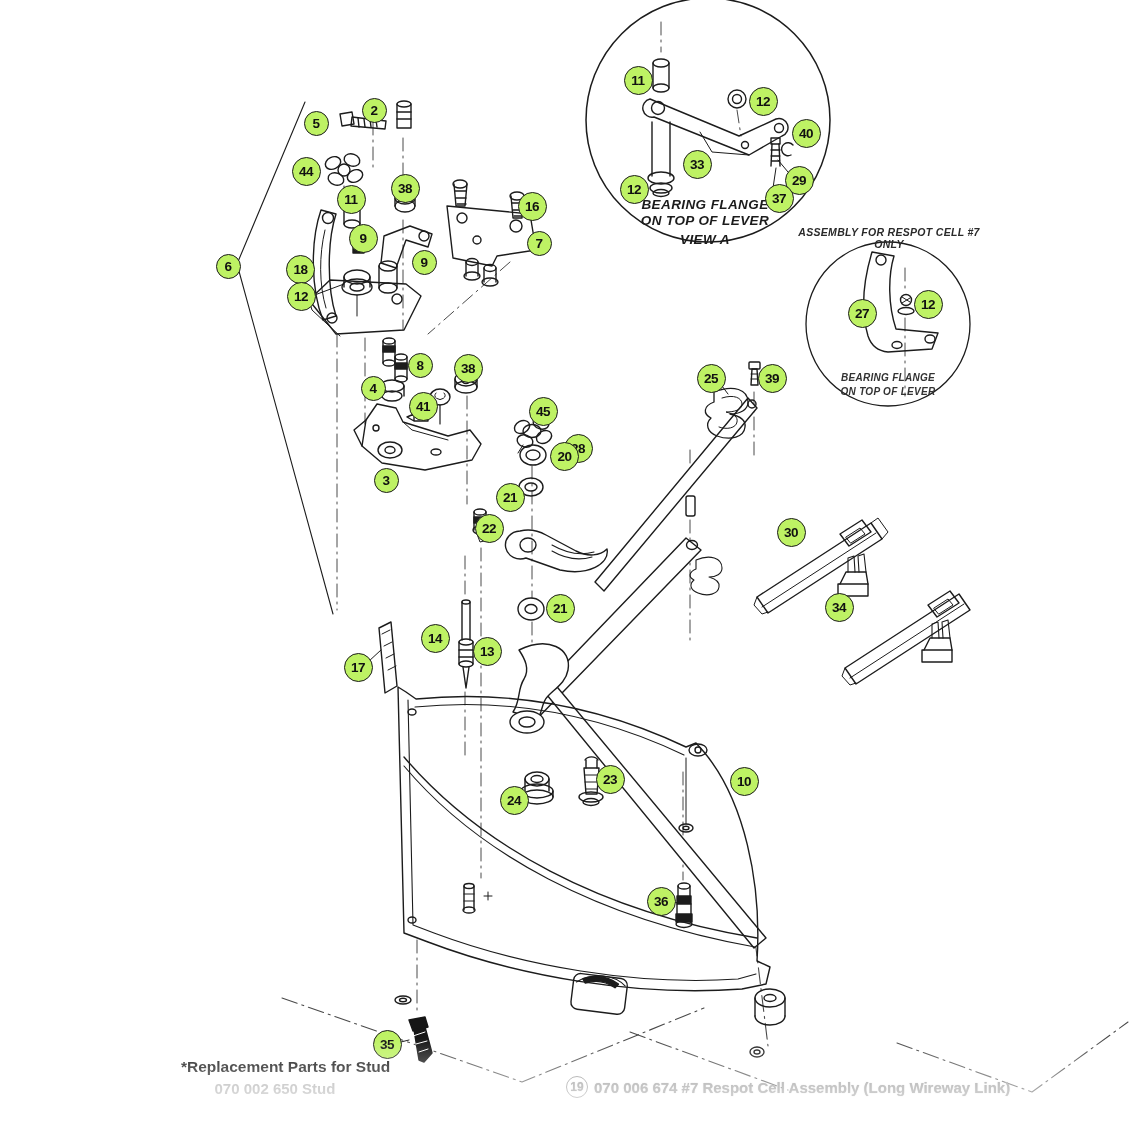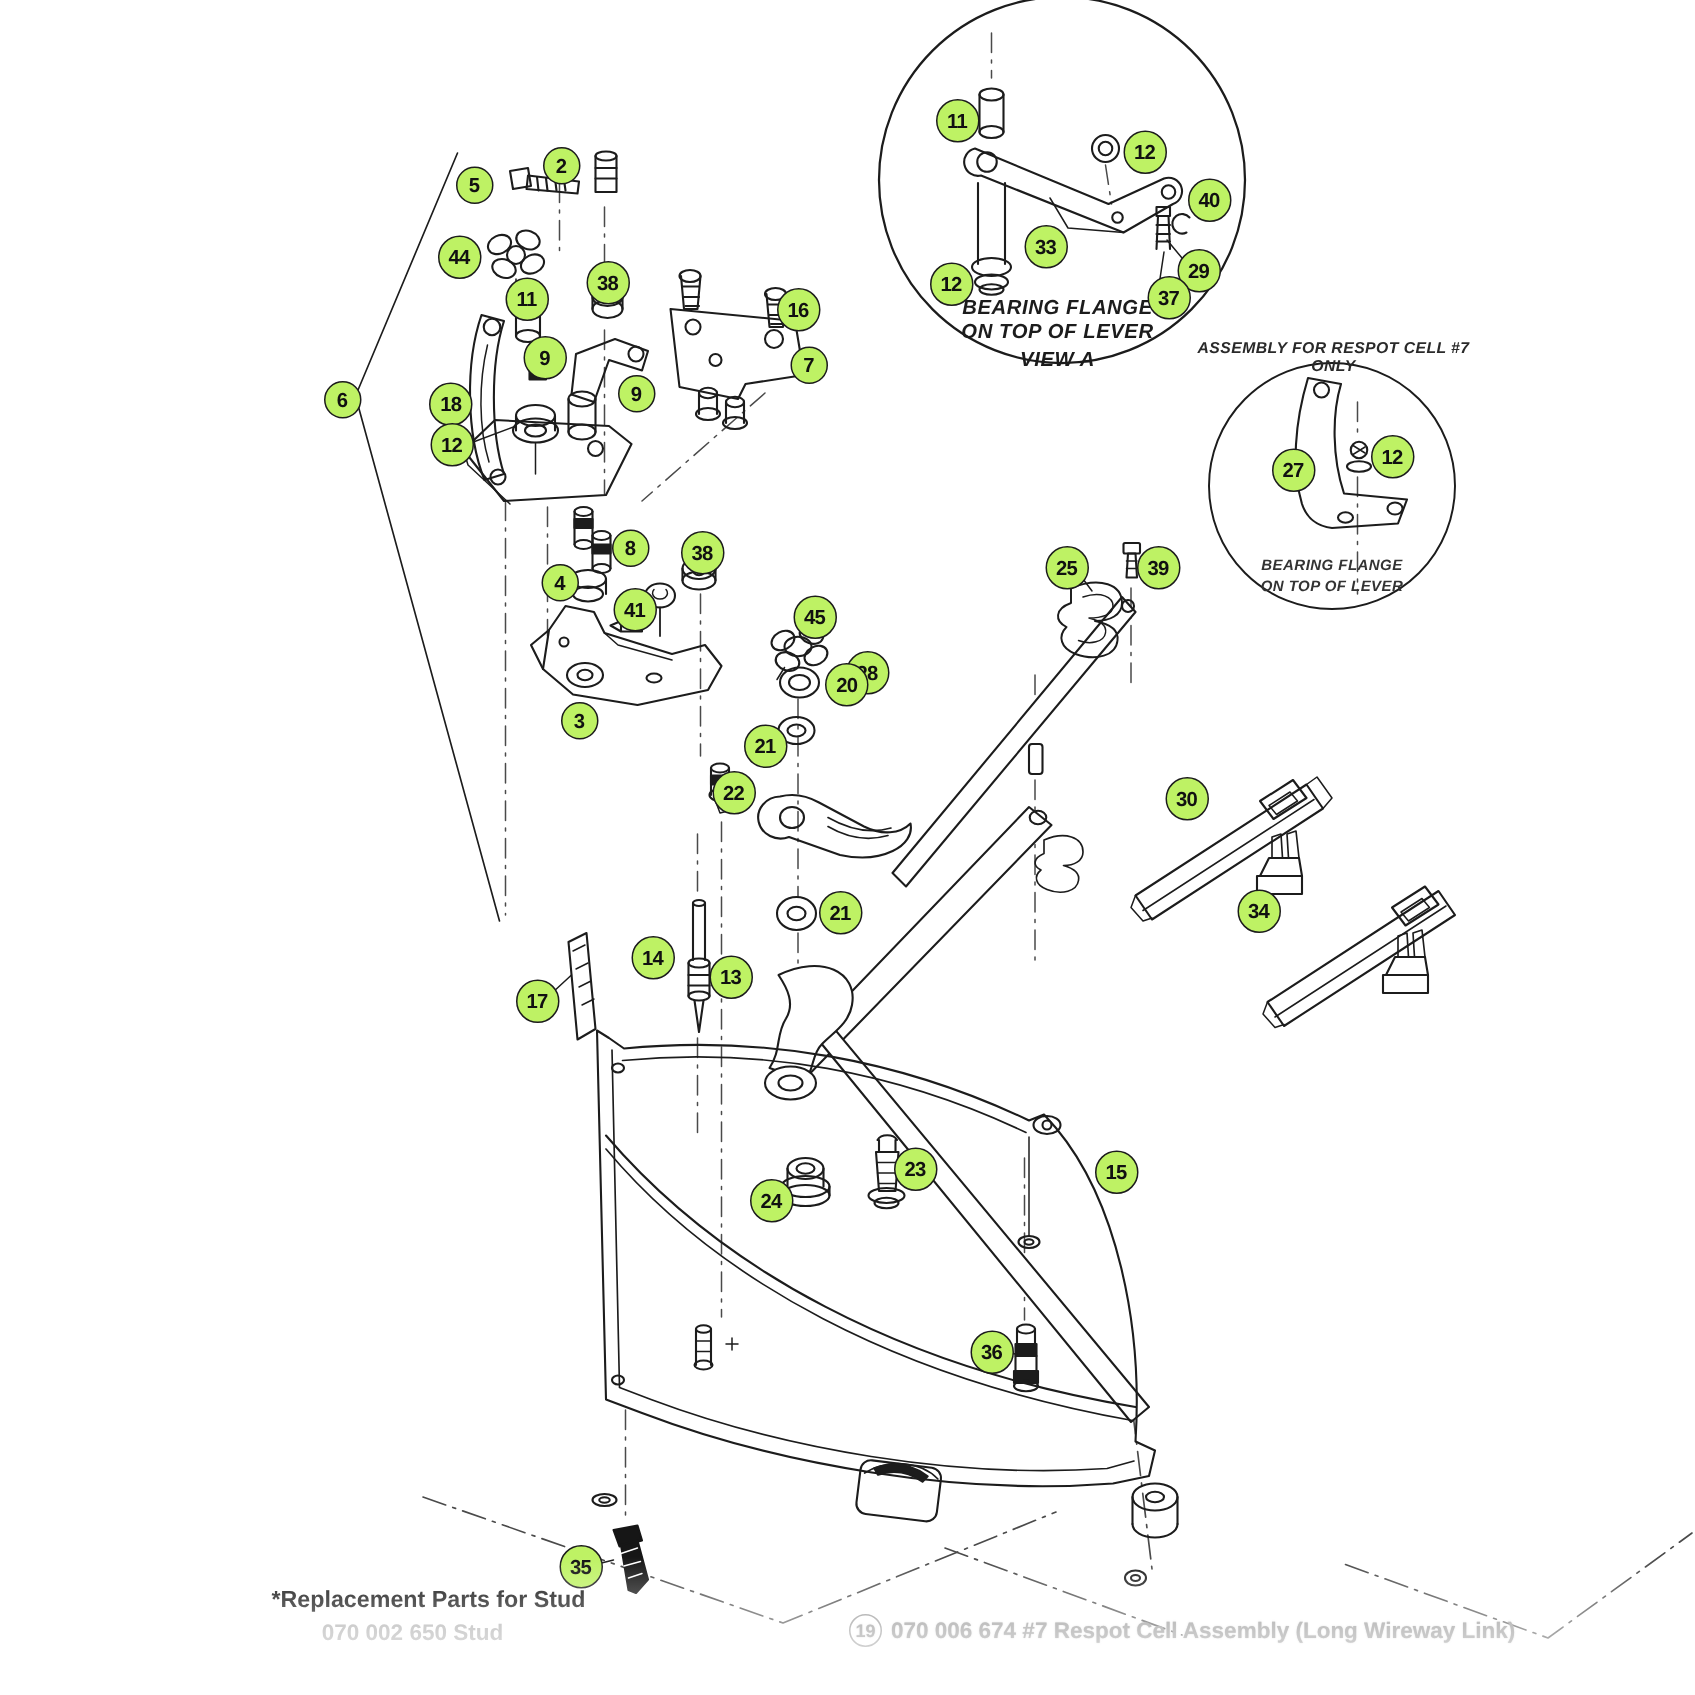--- a/index.html
+++ b/index.html
@@ -359,21 +359,21 @@
       <div class="callout" style="width: 27px; height: 27px; left: 545.5px; top: 593.5px;">21</div>
       <div class="callout" style="width: 27px; height: 27px; left: 696.5px; top: 363.5px;">25</div>
       <div class="callout" style="width: 27px; height: 27px; left: 757.5px; top: 363.5px;">39</div>
       <div class="callout" style="width: 27px; height: 27px; left: 776.5px; top: 517.5px;">30</div>
       <div class="callout" style="width: 27px; height: 27px; left: 824.5px; top: 592.5px;">34</div>
       <div class="callout" style="width: 27px; height: 27px; left: 343.5px; top: 652.5px;">17</div>
       <div class="callout" style="width: 27px; height: 27px; left: 420.5px; top: 623.5px;">14</div>
       <div class="callout" style="width: 27px; height: 27px; left: 434.5px; top: 636.5px; margin-left: 38px;">13</div>
       <div class="callout" style="width: 27px; height: 27px; left: 499.5px; top: 785.5px;">24</div>
       <div class="callout" style="width: 27px; height: 27px; left: 595.5px; top: 764.5px;">23</div>
-      <div class="callout" style="width: 27px; height: 27px; left: 729.5px; top: 766.5px;">15</div>
+      <div class="callout" style="width: 27px; height: 27px; left: 729.5px; top: 766.5px;">10</div>
       <div class="callout" style="width: 27px; height: 27px; left: 646.5px; top: 886.5px;">36</div>
       <div class="callout" style="width: 27px; height: 27px; left: 372.5px; top: 1029.5px;">35</div>
       <div class="callout" style="width: 27px; height: 27px; left: 623.5px; top: 65.5px;">11</div>
       <div class="callout" style="width: 27px; height: 27px; left: 748.5px; top: 86.5px;">12</div>
       <div class="callout" style="width: 27px; height: 27px; left: 791.5px; top: 118.5px;">40</div>
       <div class="callout" style="width: 27px; height: 27px; left: 682.5px; top: 149.5px;">33</div>
       <div class="callout" style="width: 27px; height: 27px; left: 784.5px; top: 165.5px;">29</div>
       <div class="callout" style="width: 27px; height: 27px; left: 764.5px; top: 183.5px;">37</div>
       <div class="callout" style="width: 27px; height: 27px; left: 619.5px; top: 174.5px;">12</div>
       <div class="callout" style="width: 27px; height: 27px; left: 847.5px; top: 298.5px;">27</div>

